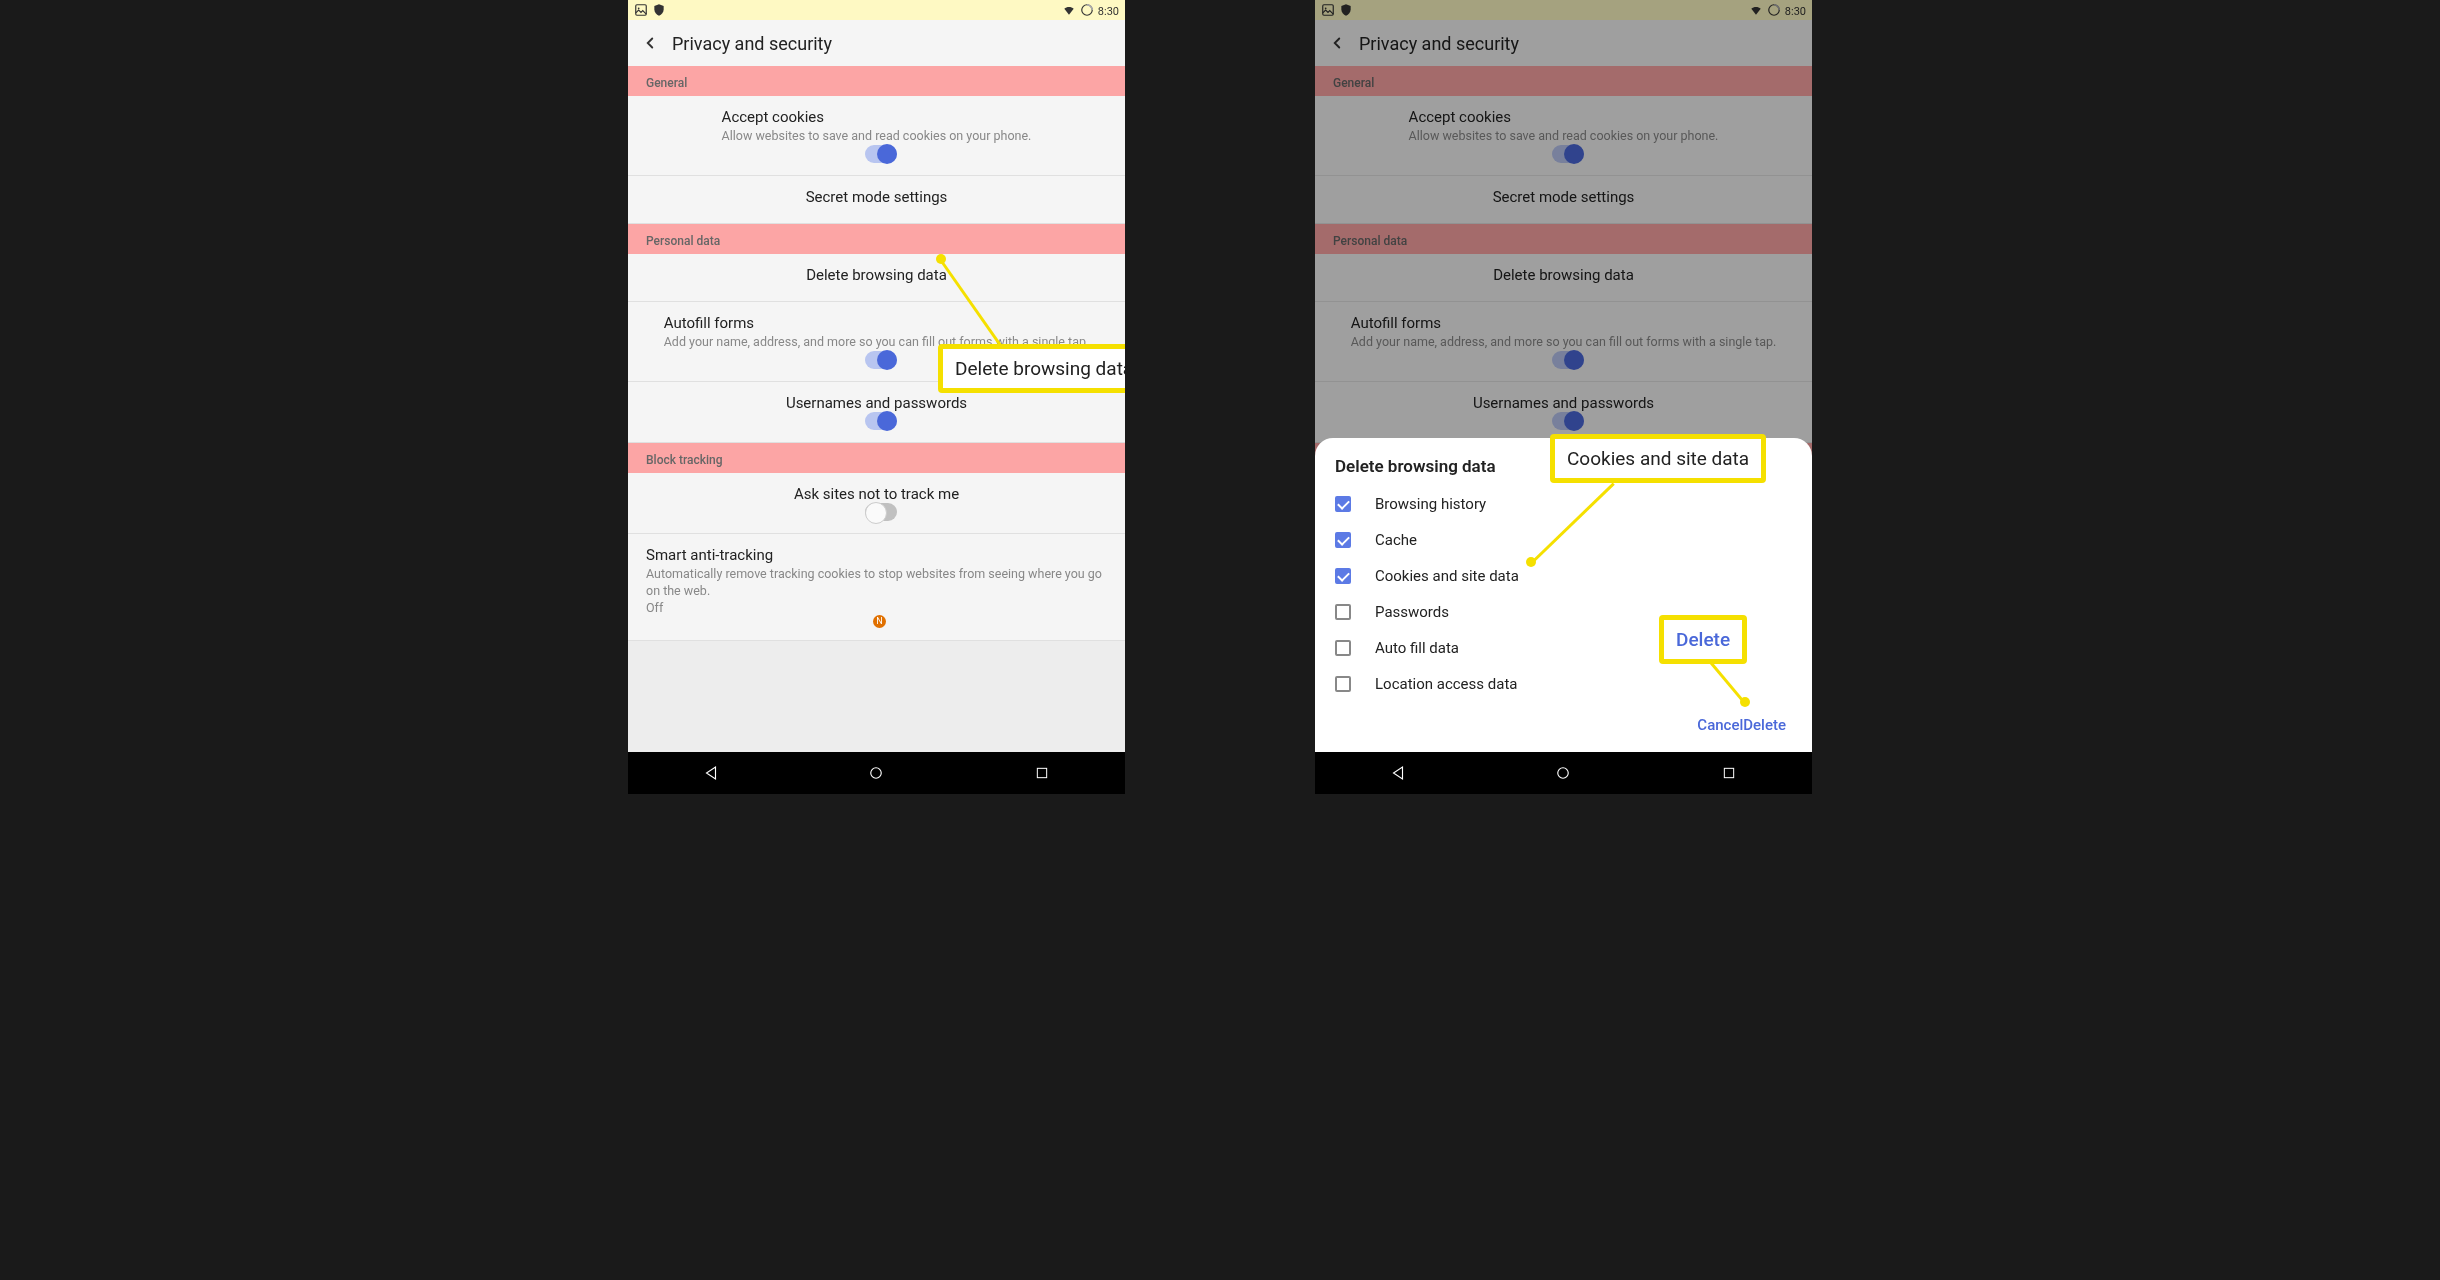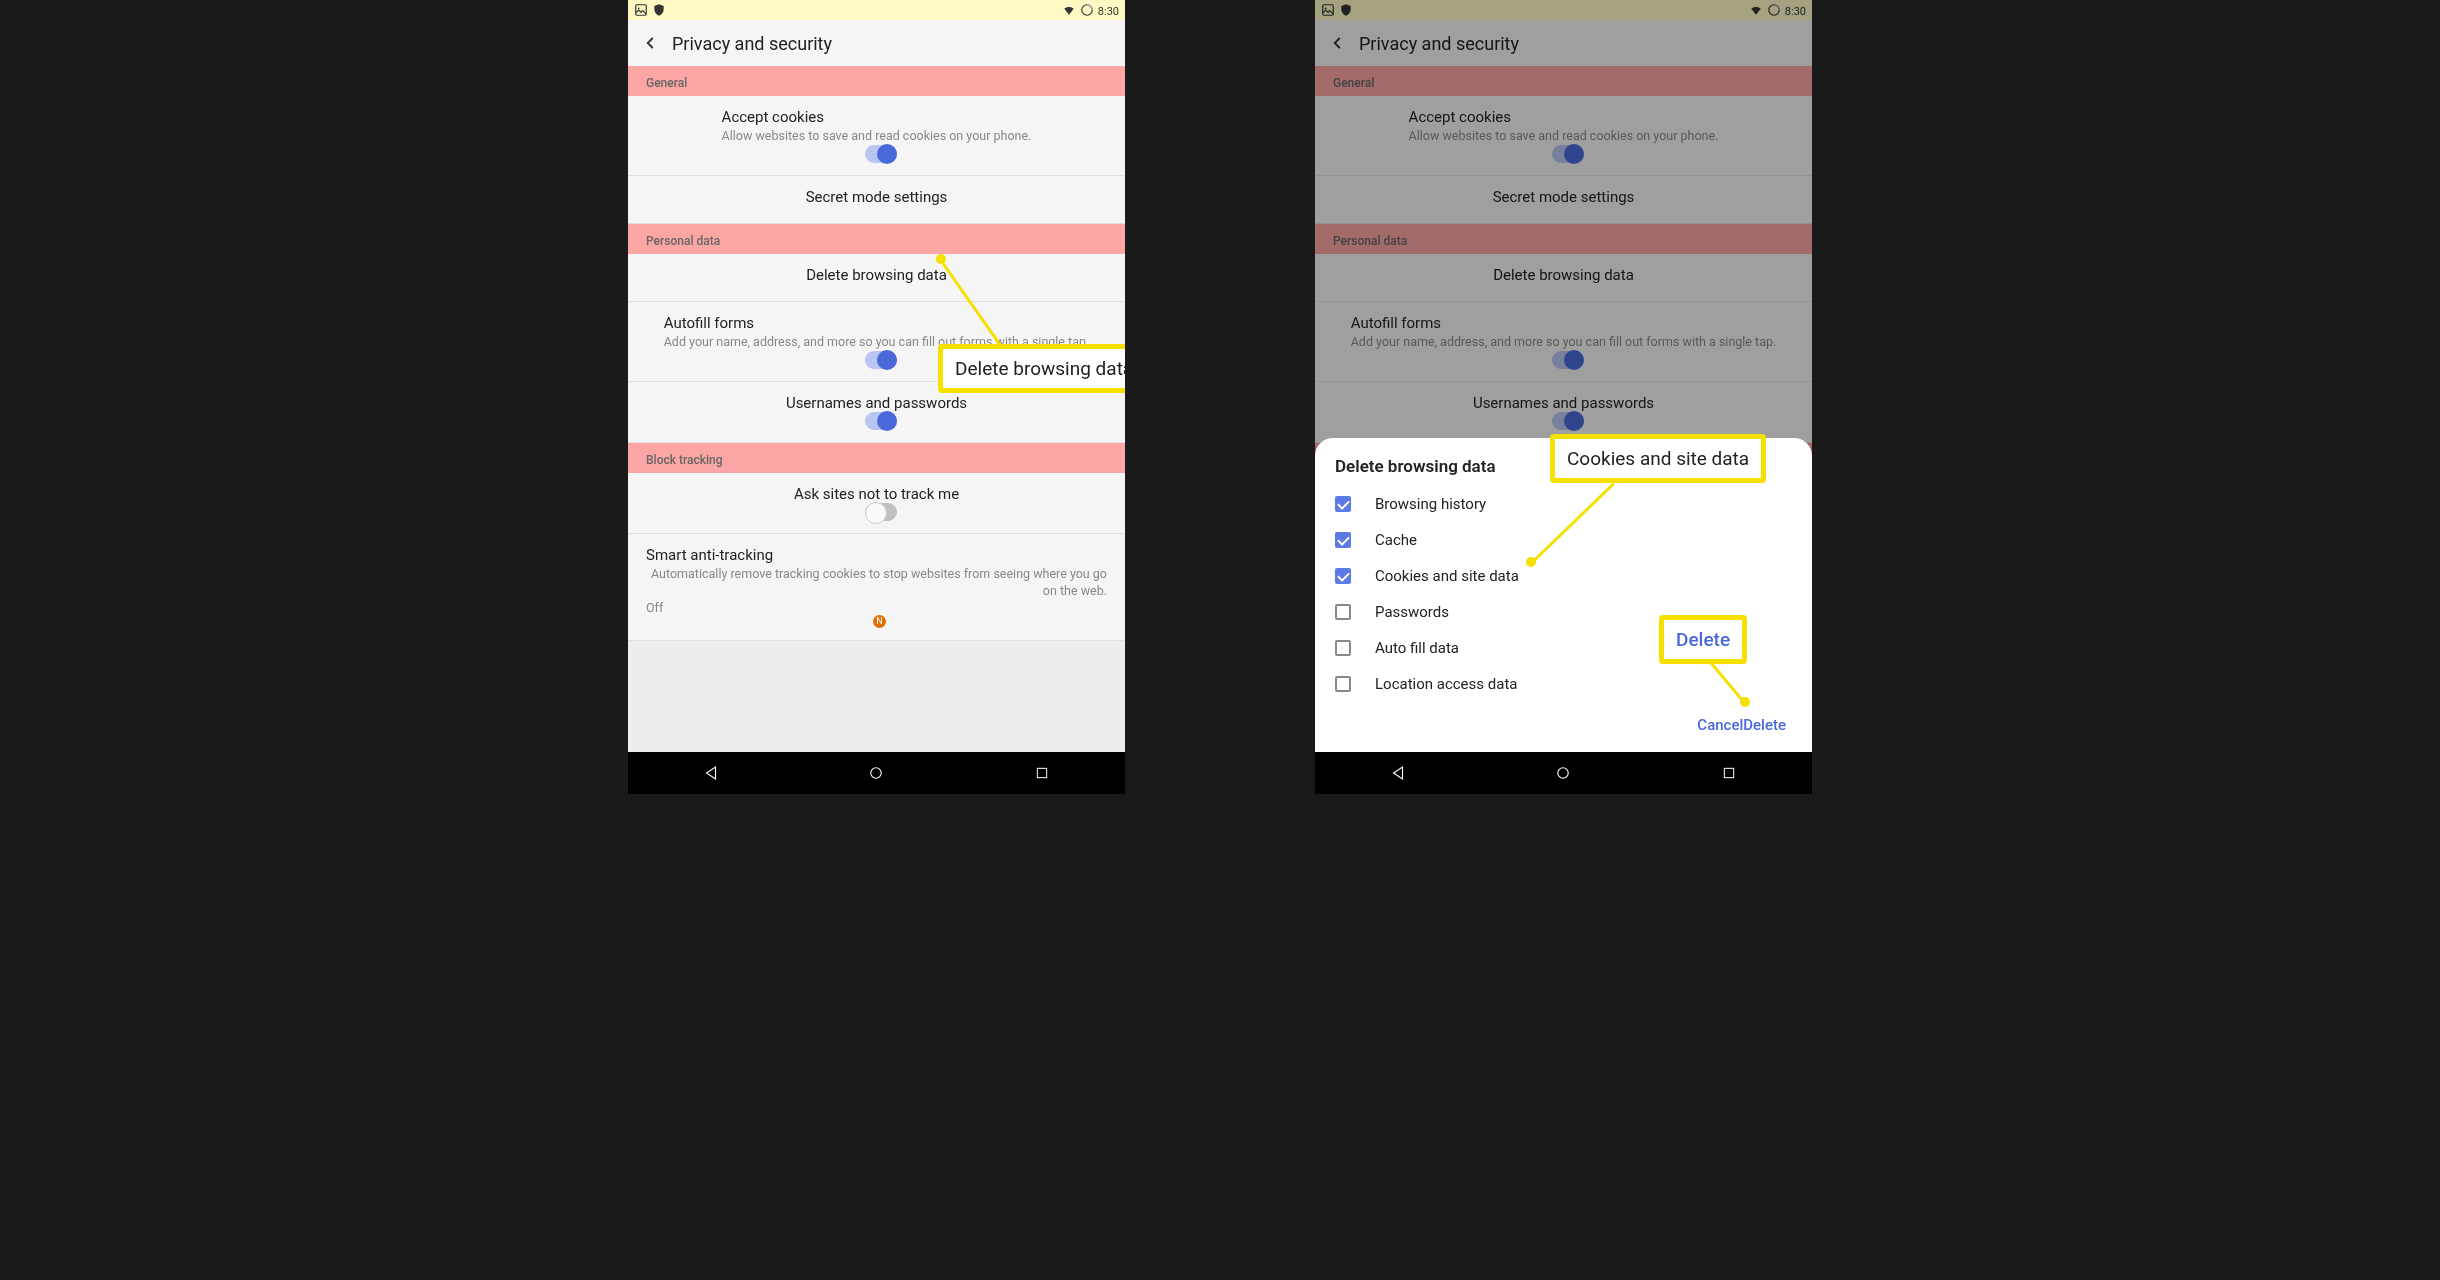--- a/index.html
+++ b/index.html
@@ -10,21 +10,21 @@
     .statusbar .left { display: flex; gap: 4px; align-items: center; }
     .statusbar .right { margin-left: auto; display: flex; gap: 4px; align-items: center; }
     .appbar { height: 46px; display: flex; align-items: center; padding: 0 12px; background: #f5f5f5; }
     .back-arrow { width: 20px; height: 20px; display: flex; align-items: center; justify-content: center; margin-right: 12px; }
     .appbar-title { font-size: 18px; color: #222; font-weight: 400; }
     .section-header { padding: 10px 18px 6px; font-size: 12px; font-weight: 500; color: #666; background: #fca5a5; }
     .list { background: #f5f5f5; }
     .item { padding: 12px 18px; border-bottom: 1px solid #e0e0e0; display: flex; align-items: center; min-height: 48px; position: relative; flex-direction: column; }
     .item .text { flex: 1; }
     .item .title { font-size: 15px; color: #222; }
-    .item .sub { font-size: 12.5px; color: #888; margin-top: 2px; line-height: 1.35; text-align: right; }
+    .item .sub { font-size: 12.5px; color: #888; margin-top: 2px; line-height: 1.35; }
     .item .tag { font-size: 12.5px; color: #888; }
     .toggle { width: 32px; height: 18px; border-radius: 9px; position: relative; flex-shrink: 0; margin-left: 8px; }
     .toggle.on { background: #b8c5f0; }
     .toggle.on::after { content:''; position: absolute; right: 0; top: -1px; width: 20px; height: 20px; border-radius: 50%; background: #4a68d9; }
     .toggle.off { background: #c0c0c0; }
     .toggle.off::after { content:''; position: absolute; left: 0; top: -1px; width: 20px; height: 20px; border-radius: 50%; background: #fafafa; border: 1px solid #ccc; }
     .n-badge { width: 13px; height: 13px; border-radius: 50%; background: #e07000; color: white; font-size: 9px; display: inline-flex; align-items: center; justify-content: center; margin-left: 6px; }
     .navbar { position: absolute; bottom: 0; left: 0; right: 0; height: 42px; background: #000; display: flex; align-items: center; justify-content: space-around; z-index: 20; }
     .nav-btn { width: 24px; height: 24px; display: flex; align-items: center; justify-content: center; }
     .callout { position: absolute; background: #fff; border: 5px solid #f5e000; border-radius: 4px; padding: 8px 12px; font-size: 19px; color: #222; z-index: 100; white-space: nowrap; font-weight: 400; }

